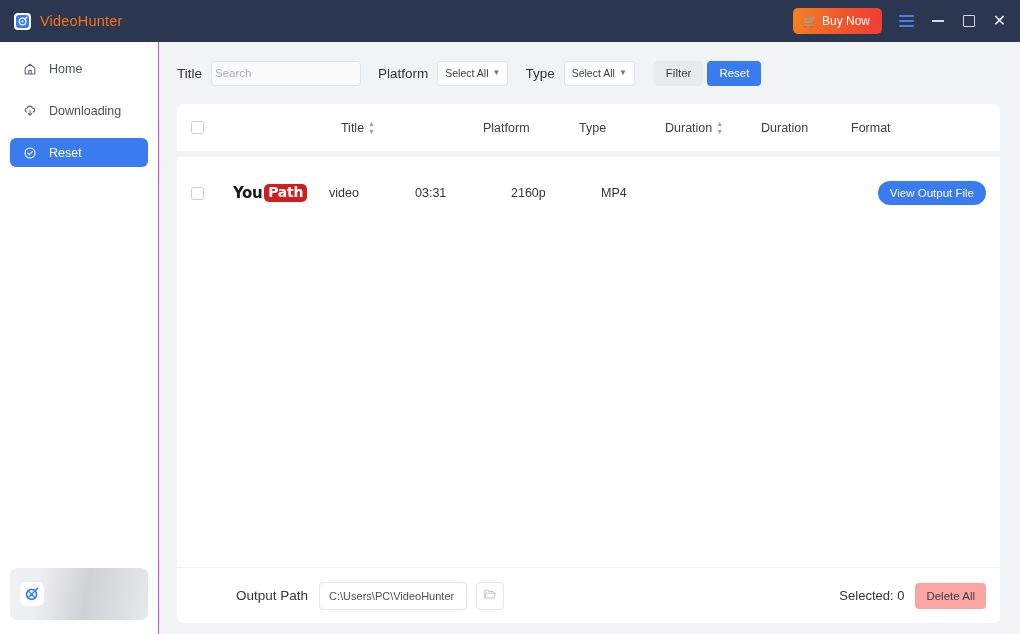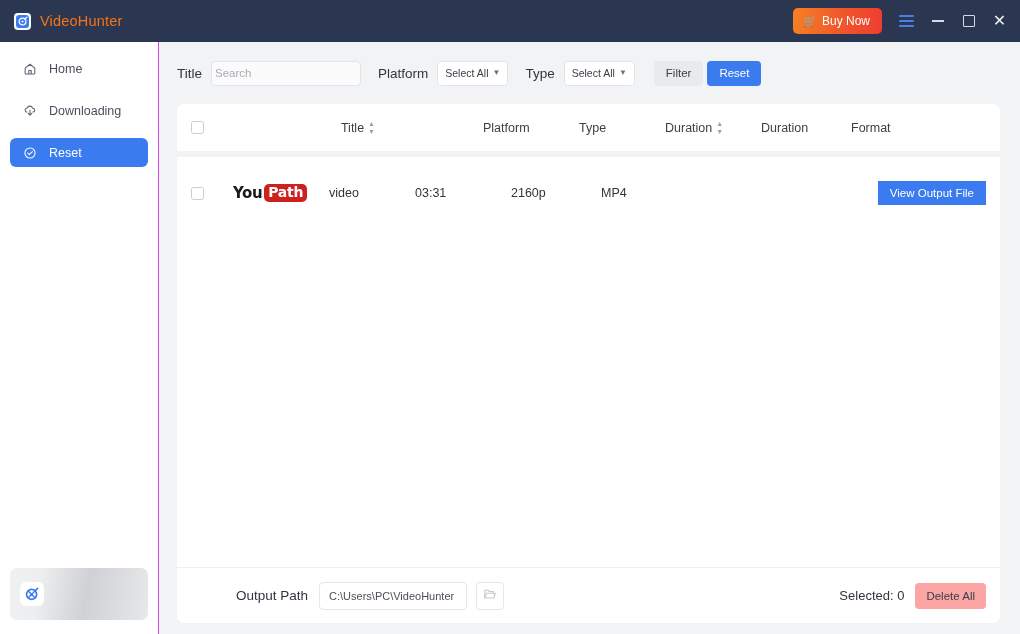--- a/index.html
+++ b/index.html
@@ -152,21 +152,21 @@
   .row-title { font-size: 12.5px; color: #31353d; margin-left: 12px; white-space: nowrap; }
   .cell { font-size: 12.5px; color: #31353d; }
   .yt-logo { display: flex; align-items: flex-start; }
   .yt-you { font-size: 15px; font-weight: bold; color: #1a1a1a; letter-spacing: -.4px; font-family: "DejaVu Sans", sans-serif; }
   .yt-tube {
     background: #cd201f; color: #fff; font-size: 14px; font-weight: bold; letter-spacing: -.3px;
     border-radius: 5px; padding: 0 4px 1px 4px; margin-left: 2px; line-height: 17px;
     font-family: "DejaVu Sans", sans-serif;
   }
   .btn-view {
-    background: #3a7bf0; color: #fff; border: none; border-radius: 0;
+    background: #3a7bf0; color: #fff; border: none; border-radius: 16px;
     font-size: 11.5px; padding: 6px 12px; cursor: pointer;
     font-family: "Liberation Sans", sans-serif;
   }
   .row-fill { flex: 1; }
 
   
   .footer {
     height: 56px; flex: none; border-top: 1px solid #eef0f2;
     display: flex; align-items: center; padding: 0 14px;
   }

